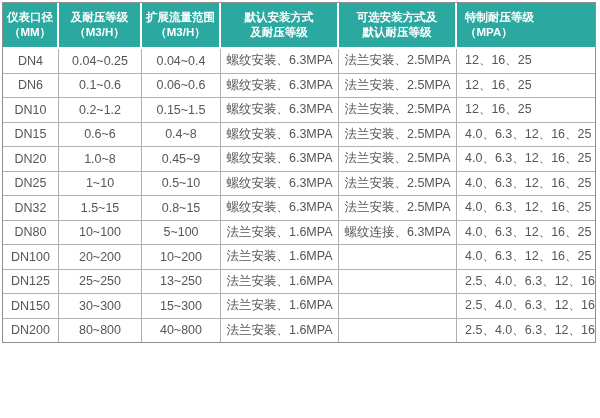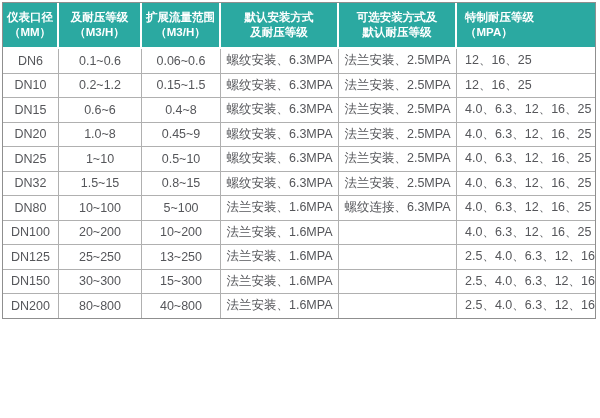--- a/index.html
+++ b/index.html
@@ -89,20 +89,28 @@
           <span>默认耐压等级</span>
         </th>
         <th class="c5">
           <span>特制耐压等级</span>
           <span>（MPA）</span>
         </th>
       </tr>
     </thead>
     <tbody>
         <tr>
+          <td class="c0">DN4</td>
+          <td class="c1">0.04~0.25</td>
+          <td class="c2">0.04~0.4</td>
+          <td class="c3">螺纹安装、6.3MPA</td>
+          <td class="c4">法兰安装、2.5MPA</td>
+          <td class="c5">12、16、25</td>
+        </tr>
+        <tr>
           <td class="c0">DN6</td>
           <td class="c1">0.1~0.6</td>
           <td class="c2">0.06~0.6</td>
           <td class="c3">螺纹安装、6.3MPA</td>
           <td class="c4">法兰安装、2.5MPA</td>
           <td class="c5">12、16、25</td>
         </tr>
         <tr>
           <td class="c0">DN10</td>
           <td class="c1">0.2~1.2</td>

